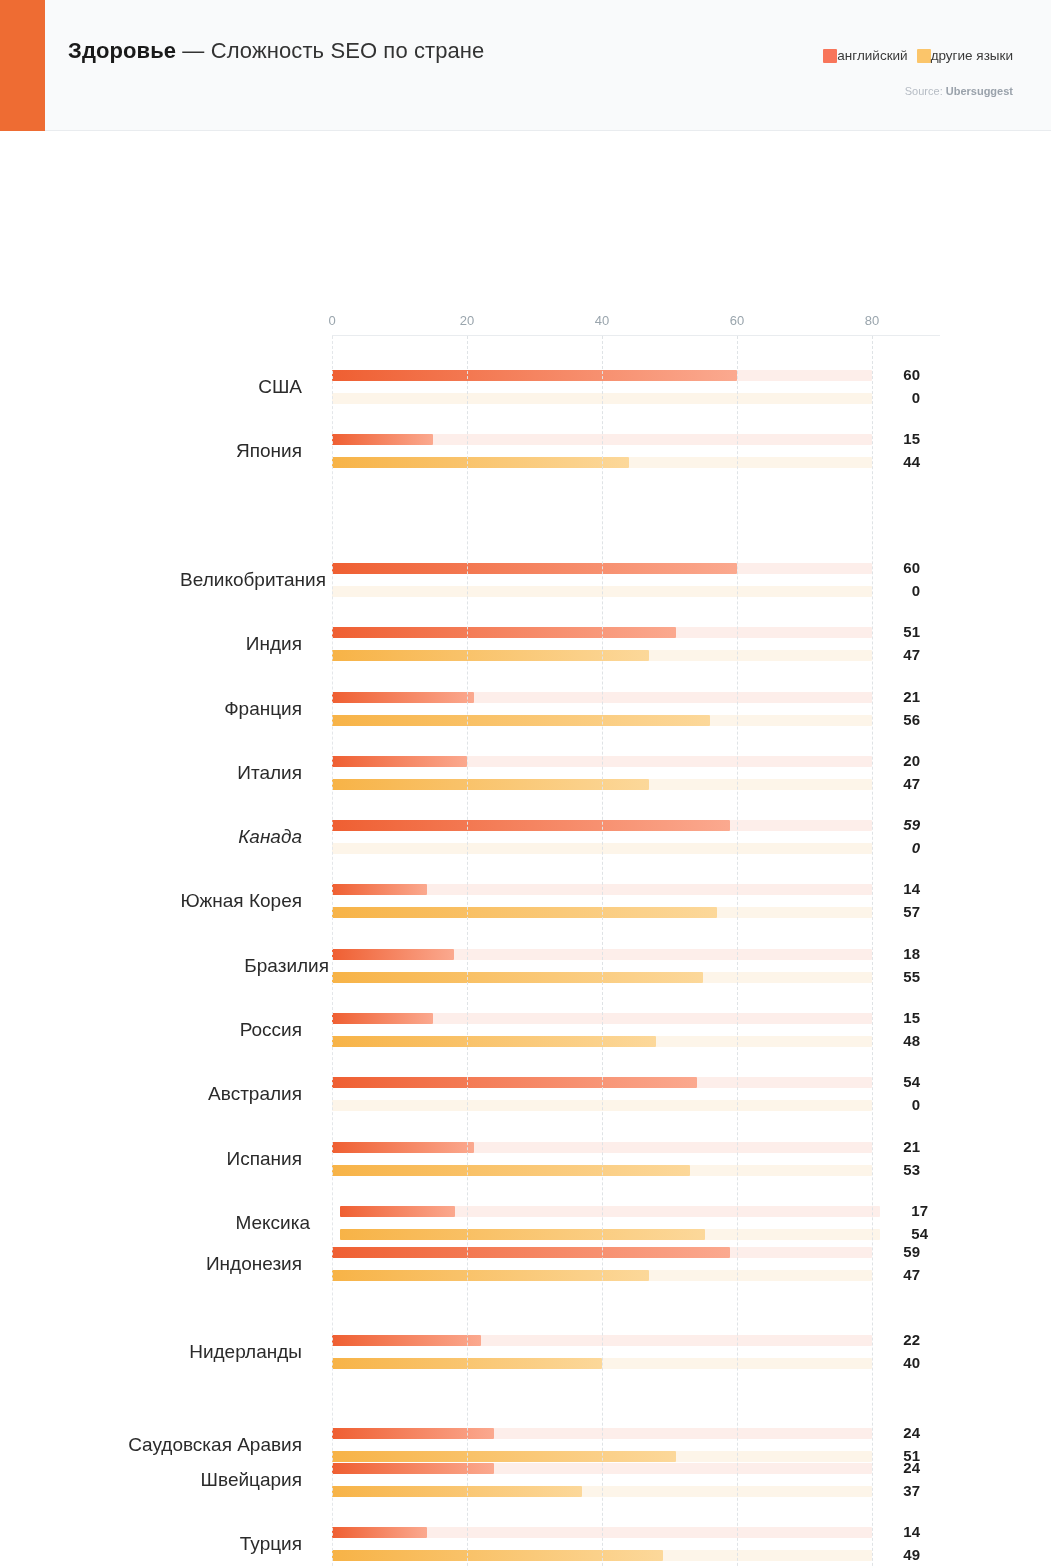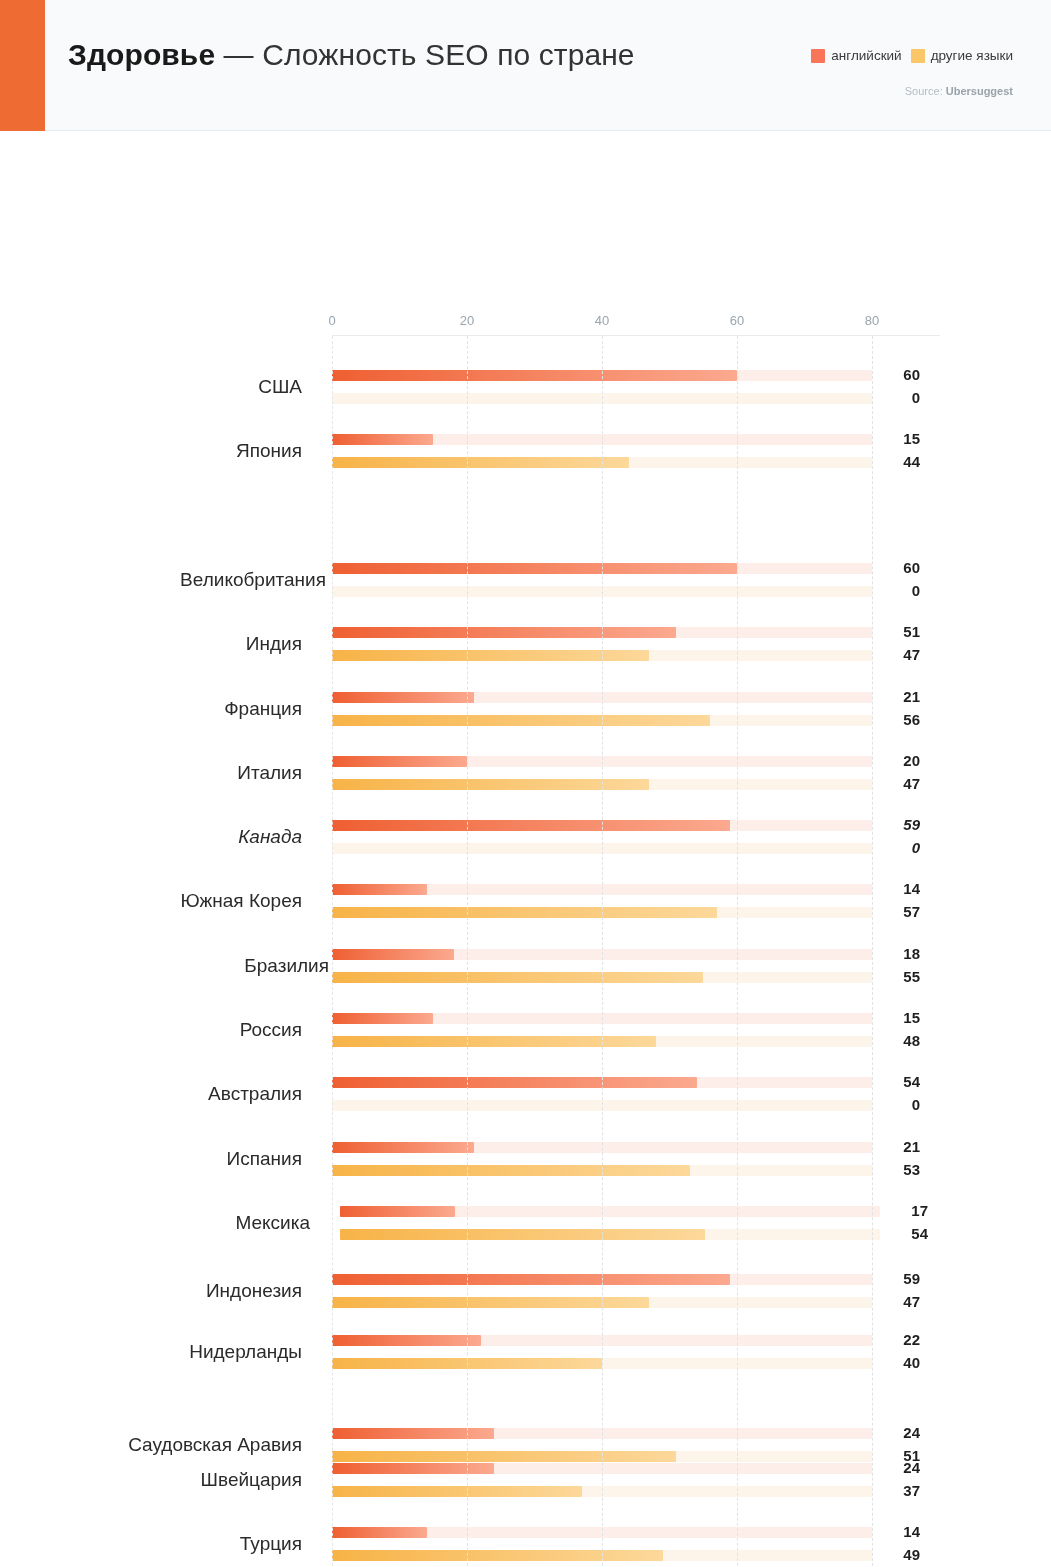--- a/index.html
+++ b/index.html
@@ -28,21 +28,21 @@
     left: 0;
     top: 0;
     width: 45px;
     height: 131px;
     background: #ee6c33;
   }
   .title {
     position: absolute;
     left: 68px;
     top: 38px;
-    font-size: 30px;
+    font-size: 22px;
     color: #222222;
     letter-spacing: 0.1px;
     white-space: nowrap;
   }
   .title .cat {
     font-weight: bold;
     color: #1a1a1a;
   }
   .title .rest {
     font-weight: normal;
@@ -54,21 +54,20 @@
     top: 48px;
     display: flex;
     align-items: center;
     gap: 9px;
     font-size: 13.5px;
     color: #3a3a3a;
   }
   .legend-item {
     display: flex;
     align-items: center;
-    gap: 6px;
     white-space: nowrap;
   }
   .legend-swatch {
     width: 14px;
     height: 14px;
     border-radius: 1px;
     display: inline-block;
   }
   .sw-en { background: #f8755a; }
   .sw-other { background: #fbc56a; }
@@ -349,21 +348,21 @@
         <div class="row-label">Мексика</div>
         <div class="track track-en">
           <div class="fill fill-en" style="width: 114.75px;"></div>
         </div>
         <div class="val val-en">17</div>
         <div class="track track-oth">
           <div class="fill fill-oth" style="width: 364.5px;"></div>
         </div>
         <div class="val val-oth">54</div>
       </div>
-      <div class="row" style="top: 1134px;">
+      <div class="row" style="top: 1107px;">
         <div class="row-label">Индонезия</div>
         <div class="track track-en">
           <div class="fill fill-en" style="width: 398.25px;"></div>
         </div>
         <div class="val val-en">59</div>
         <div class="track track-oth">
           <div class="fill fill-oth" style="width: 317.25px;"></div>
         </div>
         <div class="val val-oth">47</div>
       </div>

